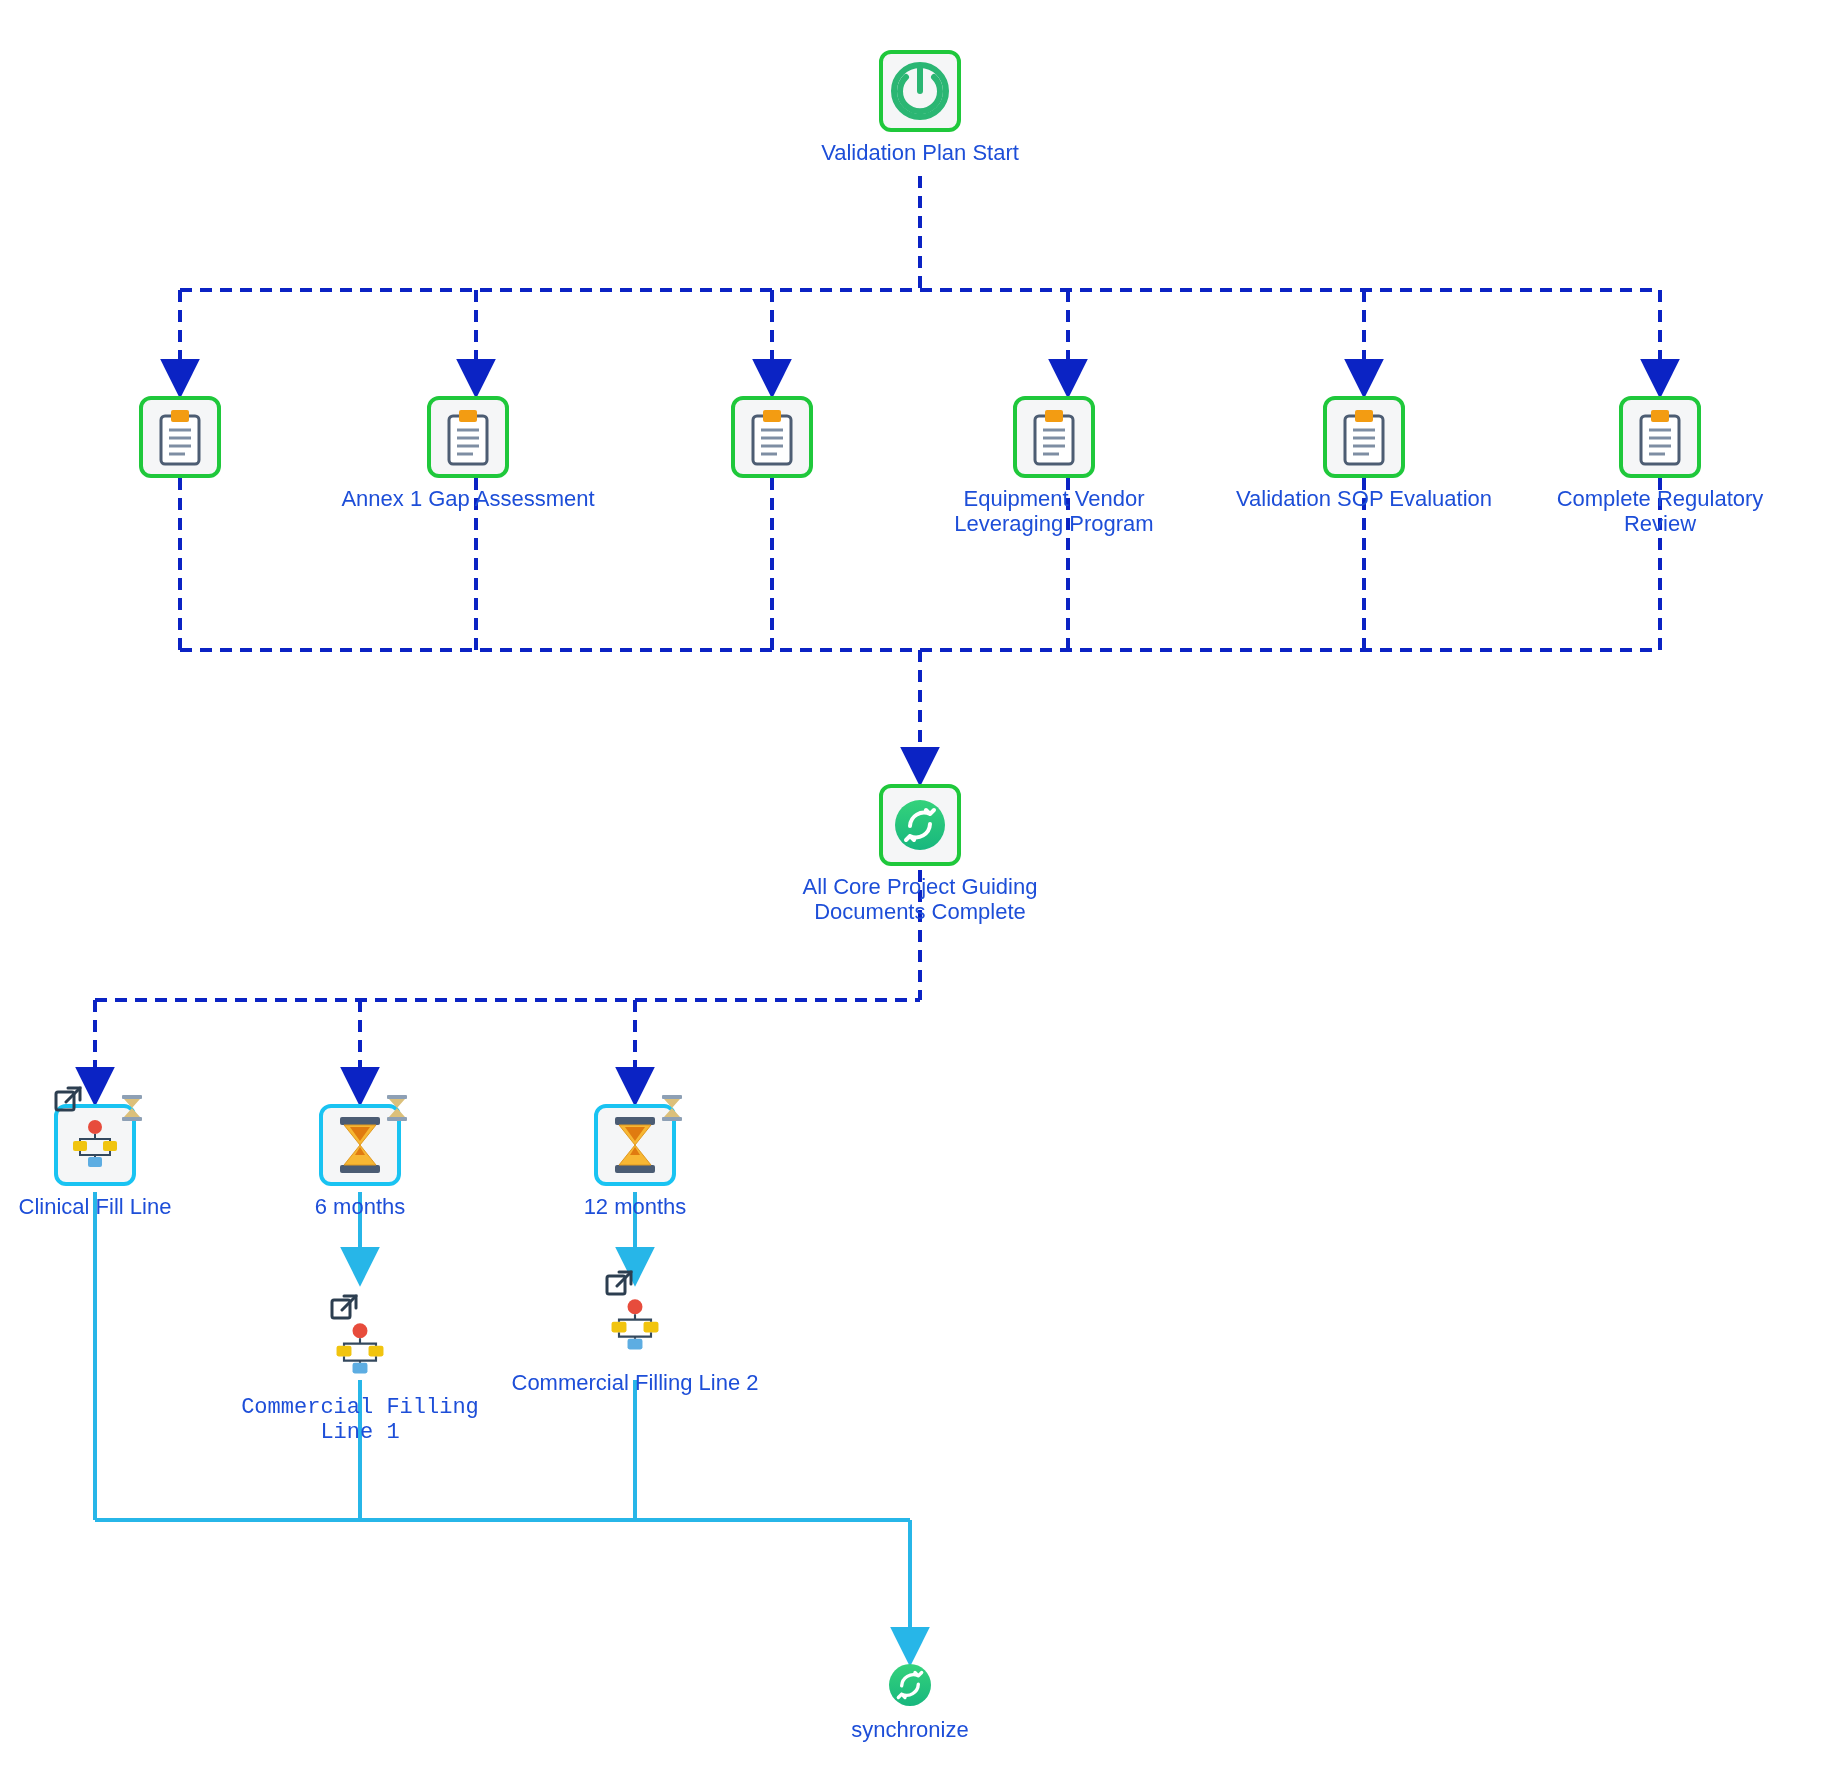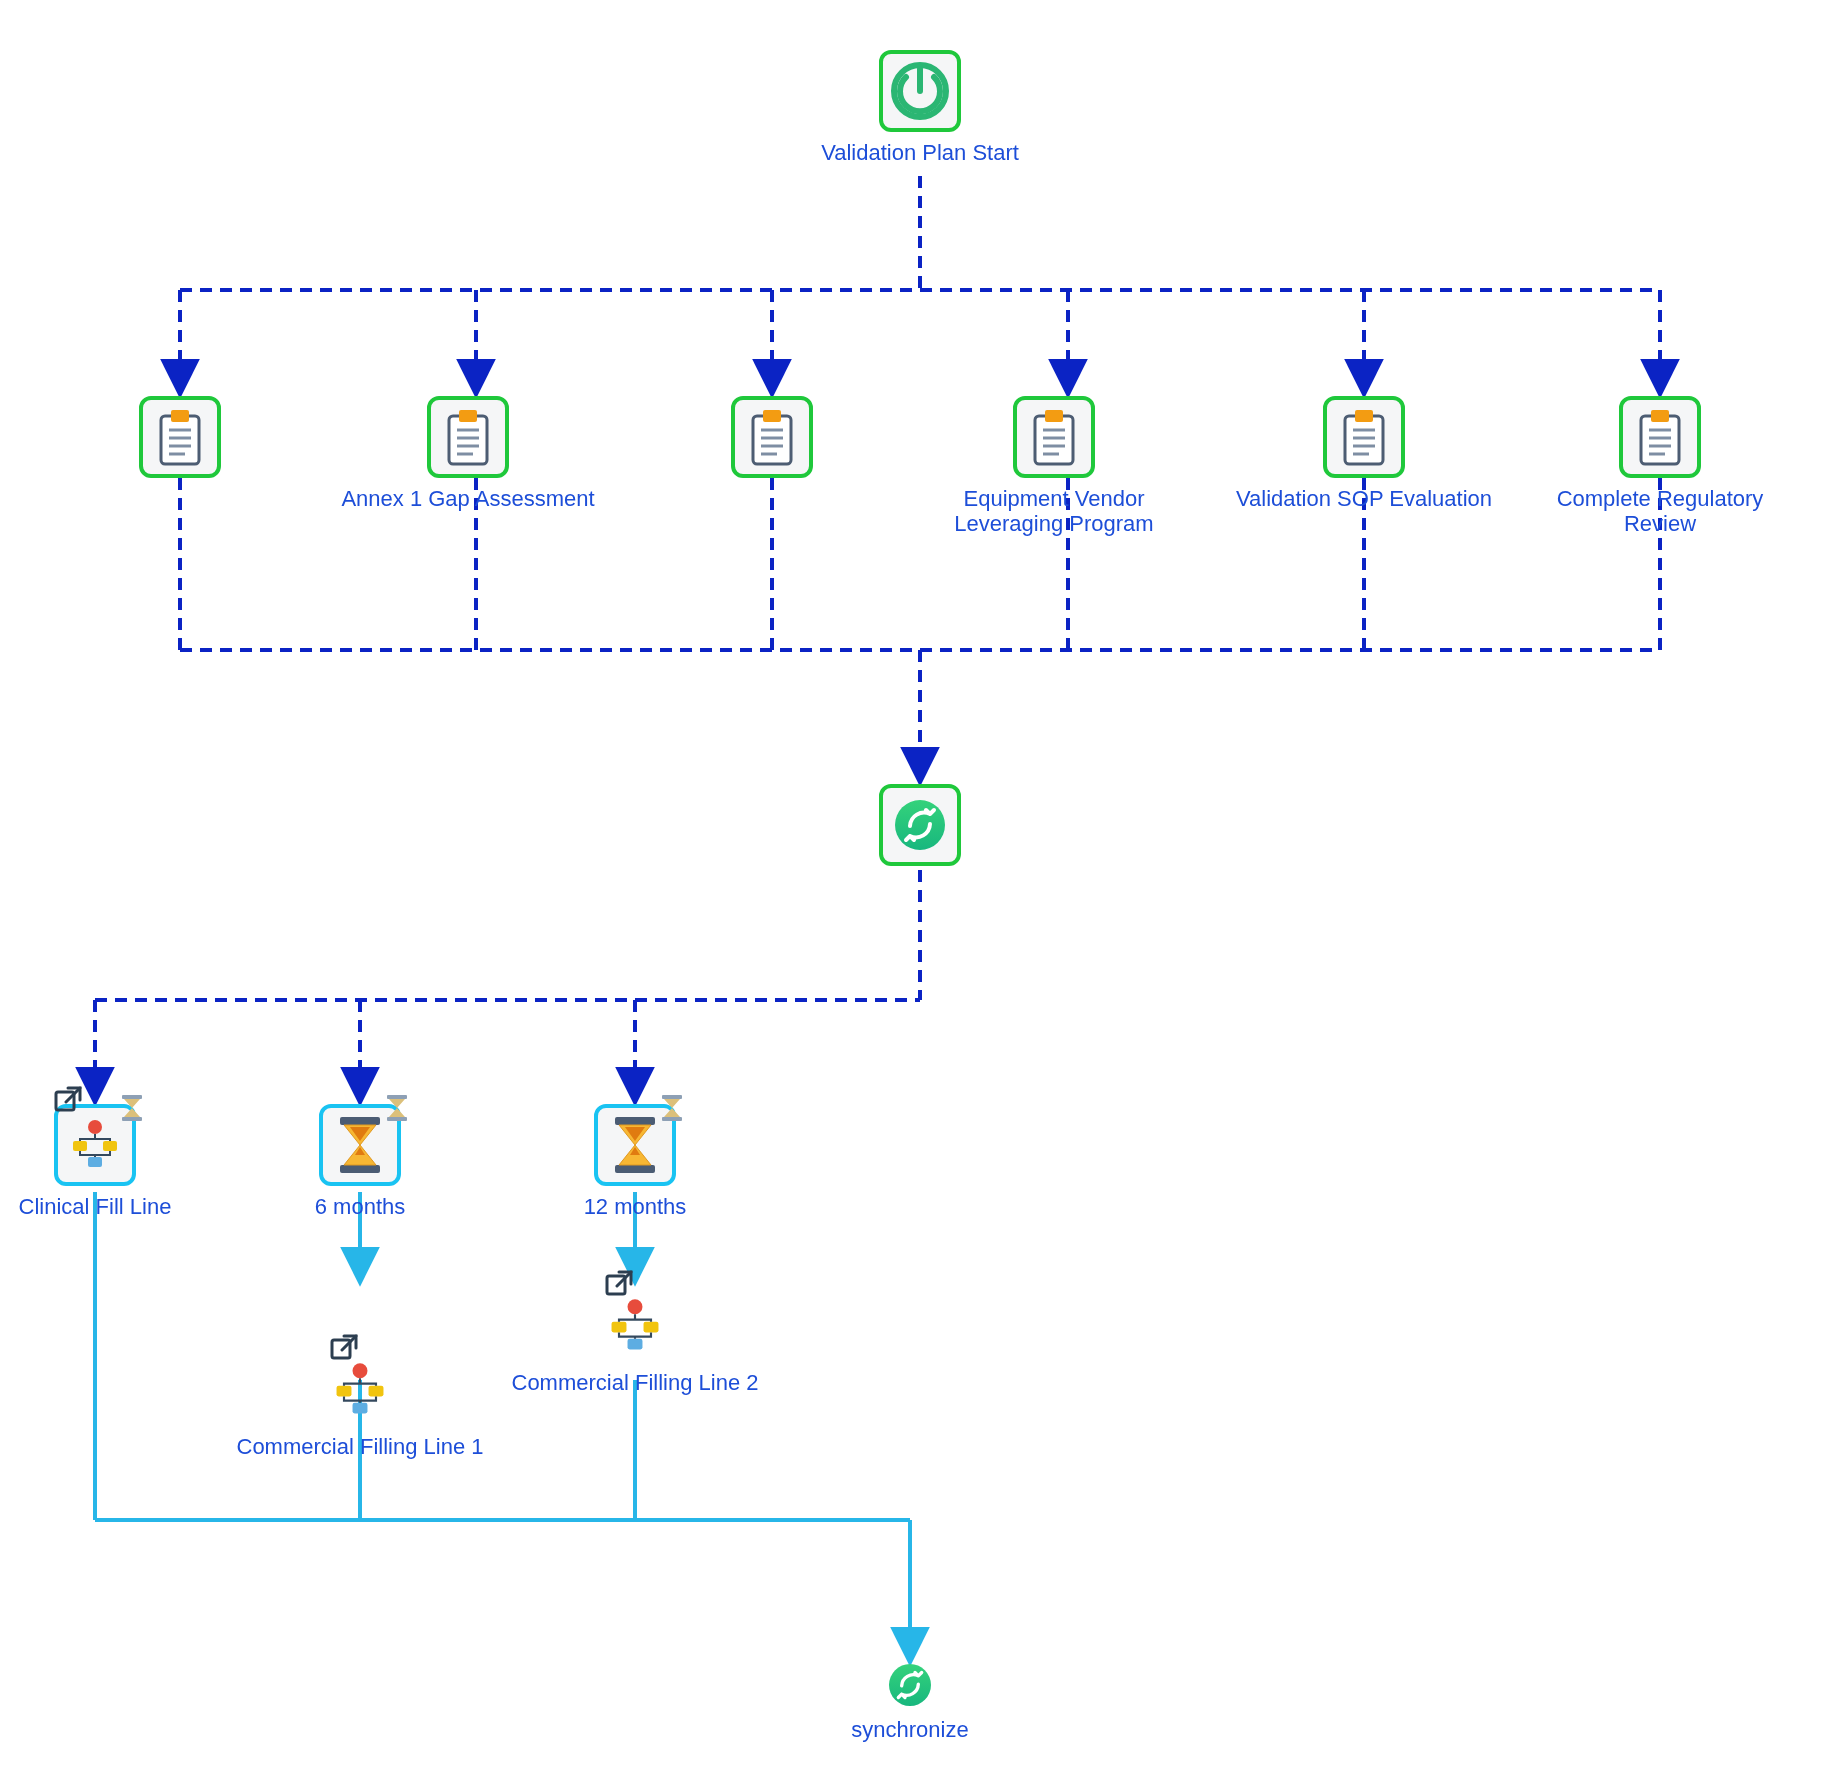--- a/index.html
+++ b/index.html
@@ -235,20 +235,21 @@
 </div>
 
 <div class="node" style="left:790px; top:784px;">
   <div class="icon-box">
     <span class="sync-circle">
         <svg width="48" height="46" viewBox="0 0 48 46">
           <use href="#sync-arrows"></use>
         </svg>
       </span>
   </div>
+  <div class="label">All Core Project Guiding Documents Complete</div>
 </div>
 
 <div class="node" style="left:-35px; top:1104px;">
   <div class="icon-box cyan">
     <svg width="60" height="60" viewBox="0 0 60 60">
         <use href="#subprocess-icon"></use>
       </svg>
     <span class="mini-badge" style="top:-22px; left:-4px; right:auto;">
       <svg width="28" height="28" viewBox="0 0 28 28">
           <use href="#extlink-badge"></use>
@@ -284,21 +285,21 @@
       </svg>
     <span class="mini-badge">
       <svg width="28" height="28" viewBox="0 0 28 28">
           <use href="#hourglass-badge"></use>
         </svg>
     </span>
   </div>
   <div class="label">12 months</div>
 </div>
 
-<div class="node" style="left:230px; top:1354px;">
+<div class="node" style="left:230px; top:1314px;font-family:Liberation Mono, monospace;">
   <div class="icon-box nobox">
     <svg width="64" height="64" viewBox="0 0 60 60">
         <use href="#subprocess-icon"></use>
       </svg>
     <span class="mini-badge" style="top:-20px; left:6px; right:auto;">
       <svg width="28" height="28" viewBox="0 0 28 28">
           <use href="#extlink-badge"></use>
         </svg>
     </span>
   </div>

